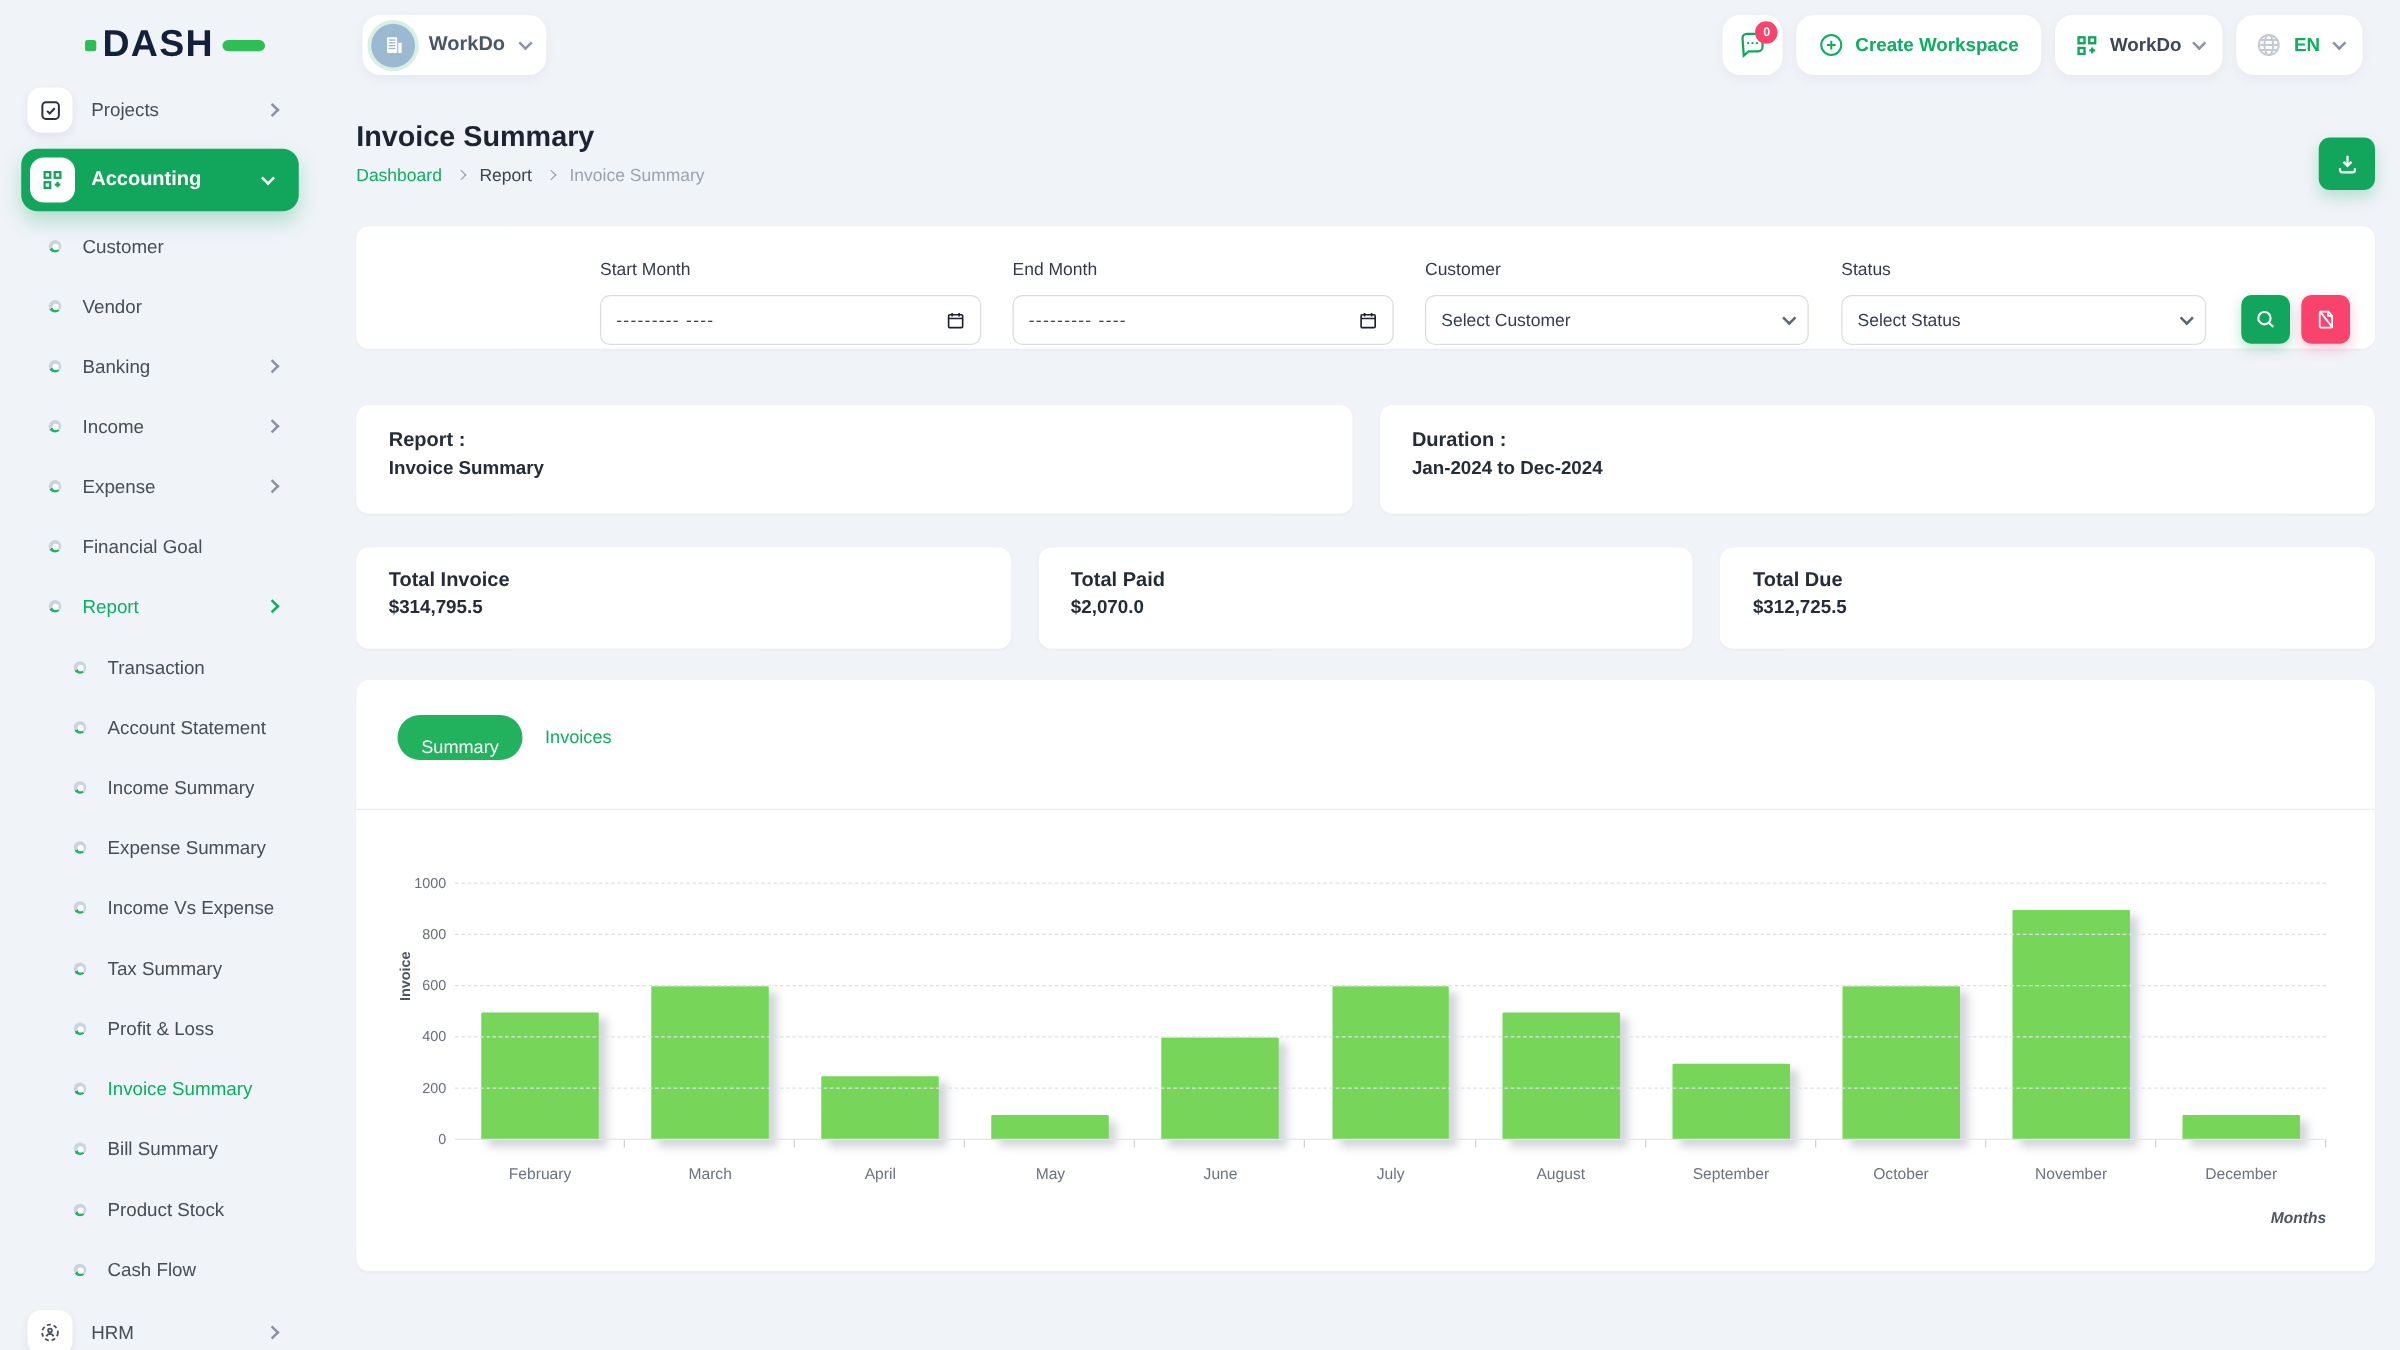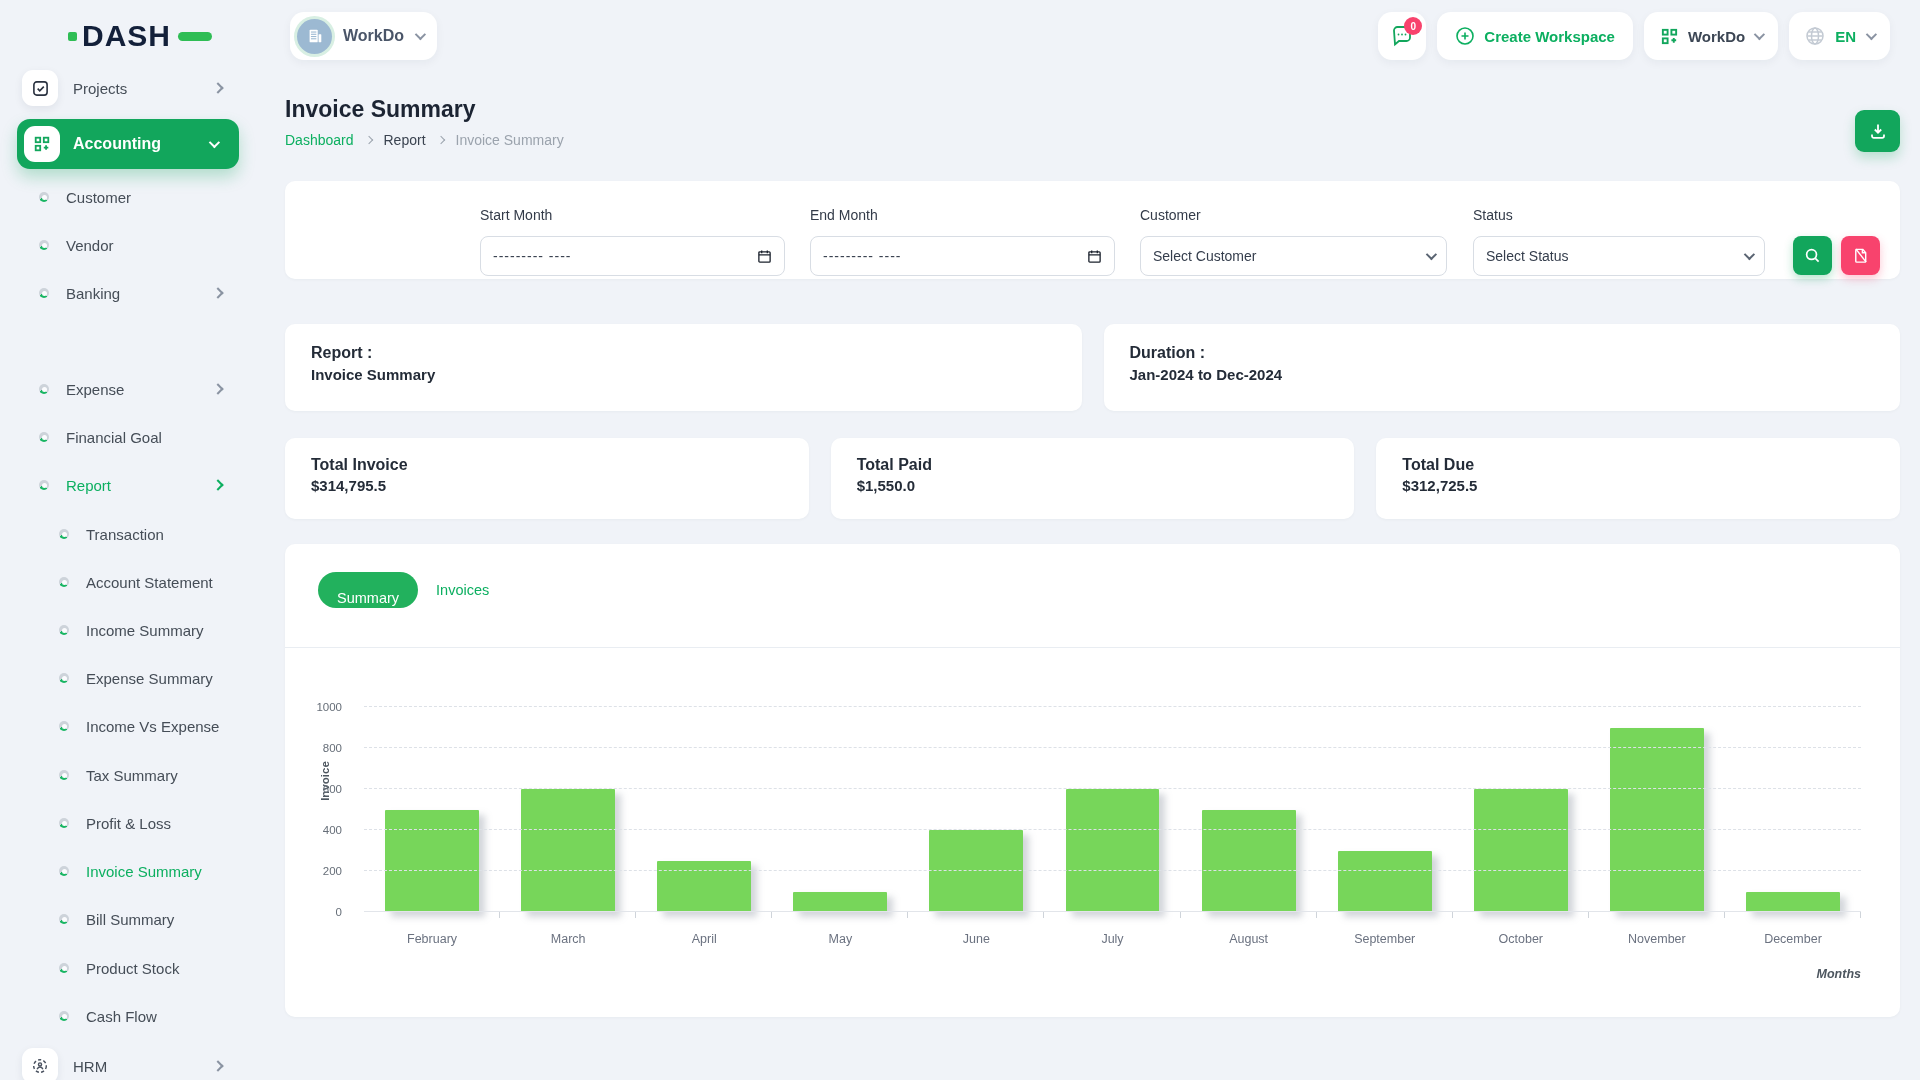--- a/index.html
+++ b/index.html
@@ -102,21 +102,21 @@
   .tabs { position:absolute; top:28px; left:33px; display:flex; align-items:center; gap:18px; }
   .tab-active { height:35px; padding:18px 19px; border:none; border-radius:18px; background:#22b15d; color:#fff;
     font-size:14.5px; font-family:inherit; cursor:pointer; }
   .tab-plain { background:none; border:none; color:#0caf60; font-size:14.5px; font-family:inherit; cursor:pointer; }
   .divider { position:absolute; top:103px; left:0; width:100%; height:1px; background:#e9edf2; }
 
   .chart-area { position:absolute; left:0; top:103px; right:0; bottom:0; }
   .y-axis-label { position:absolute; left:20px; top:128px; transform:rotate(-90deg); transform-origin:center;
     font-size:11.5px; font-weight:700; color:#4d565f; }
   .y-ticks { position:absolute; left:0; width:72px; top:60px; height:205px; }
-  .ytick { position:absolute; right:15px; font-size:11.5px; color:#666e78;margin-left:34px; }
+  .ytick { position:absolute; right:0; font-size:11.5px; color:#666e78;margin-left:34px; }
   .plot { position:absolute; left:79px; right:39px; top:60px; height:205px; }
   .gridline { position:absolute; left:0; right:0; height:0; border-top:1px dashed #dde1e7; }
   .gridline.zero { border-top:1px solid #e2e5ea; }
   .bars-row { position:absolute; left:0; right:0; bottom:0; height:205px; display:flex; align-items:flex-end; }
   .slot { position:relative; flex:1; height:100%; display:flex; align-items:flex-end; justify-content:center; }
   .slot::after { content:''; position:absolute; right:0; bottom:-6px; width:1px; height:6px; background:#cfd4da; }
   .bar { width:69%; background:#77d65a; box-shadow:6px 5px 7px rgba(125,135,148,.35); border-radius:1px; }
   .xtick { position:absolute; bottom:-34px; width:140%; left:-20%; text-align:center; font-size:12.5px; color:#6b7280; }
   .x-axis-label { position:absolute; left:79px; right:39px; top:320px; text-align:right; font-size:12.5px; font-weight:700; color:#4d565f;font-style:italic; }
 
@@ -223,20 +223,25 @@
   </div>
   <div class="nav-item sub" style="top:223px">
     <span class="bullet"></span>
     <span class="nav-label">Vendor</span>
   </div>
   <div class="nav-item sub" style="top:271px">
     <span class="bullet"></span>
     <span class="nav-label">Banking</span>
     <span class="chev right"></span>
   </div>
+  <div class="nav-item sub" style="top:319px">
+    <span class="bullet"></span>
+    <span class="nav-label">Income</span>
+    <span class="chev right"></span>
+  </div>
   <div class="nav-item sub" style="top:367px">
     <span class="bullet"></span>
     <span class="nav-label">Expense</span>
     <span class="chev right"></span>
   </div>
   <div class="nav-item sub" style="top:415px">
     <span class="bullet"></span>
     <span class="nav-label">Financial Goal</span>
   </div>
   <div class="nav-item sub green-text" style="top:463px">
@@ -382,21 +387,21 @@
     </div>
   </div>
 
   <div class="totals-row">
     <div class="card total-card">
       <div class="t-label">Total Invoice</div>
       <div class="t-value">$314,795.5</div>
     </div>
     <div class="card total-card">
       <div class="t-label">Total Paid</div>
-      <div class="t-value">$1,550.0</div>
+      <div class="t-value">$2,070.0</div>
     </div>
     <div class="card total-card">
       <div class="t-label">Total Due</div>
       <div class="t-value">$312,725.5</div>
     </div>
   </div>
 
   <div class="card chart-card">
     <div class="tabs">
       <button class="tab-active">Summary</button>

